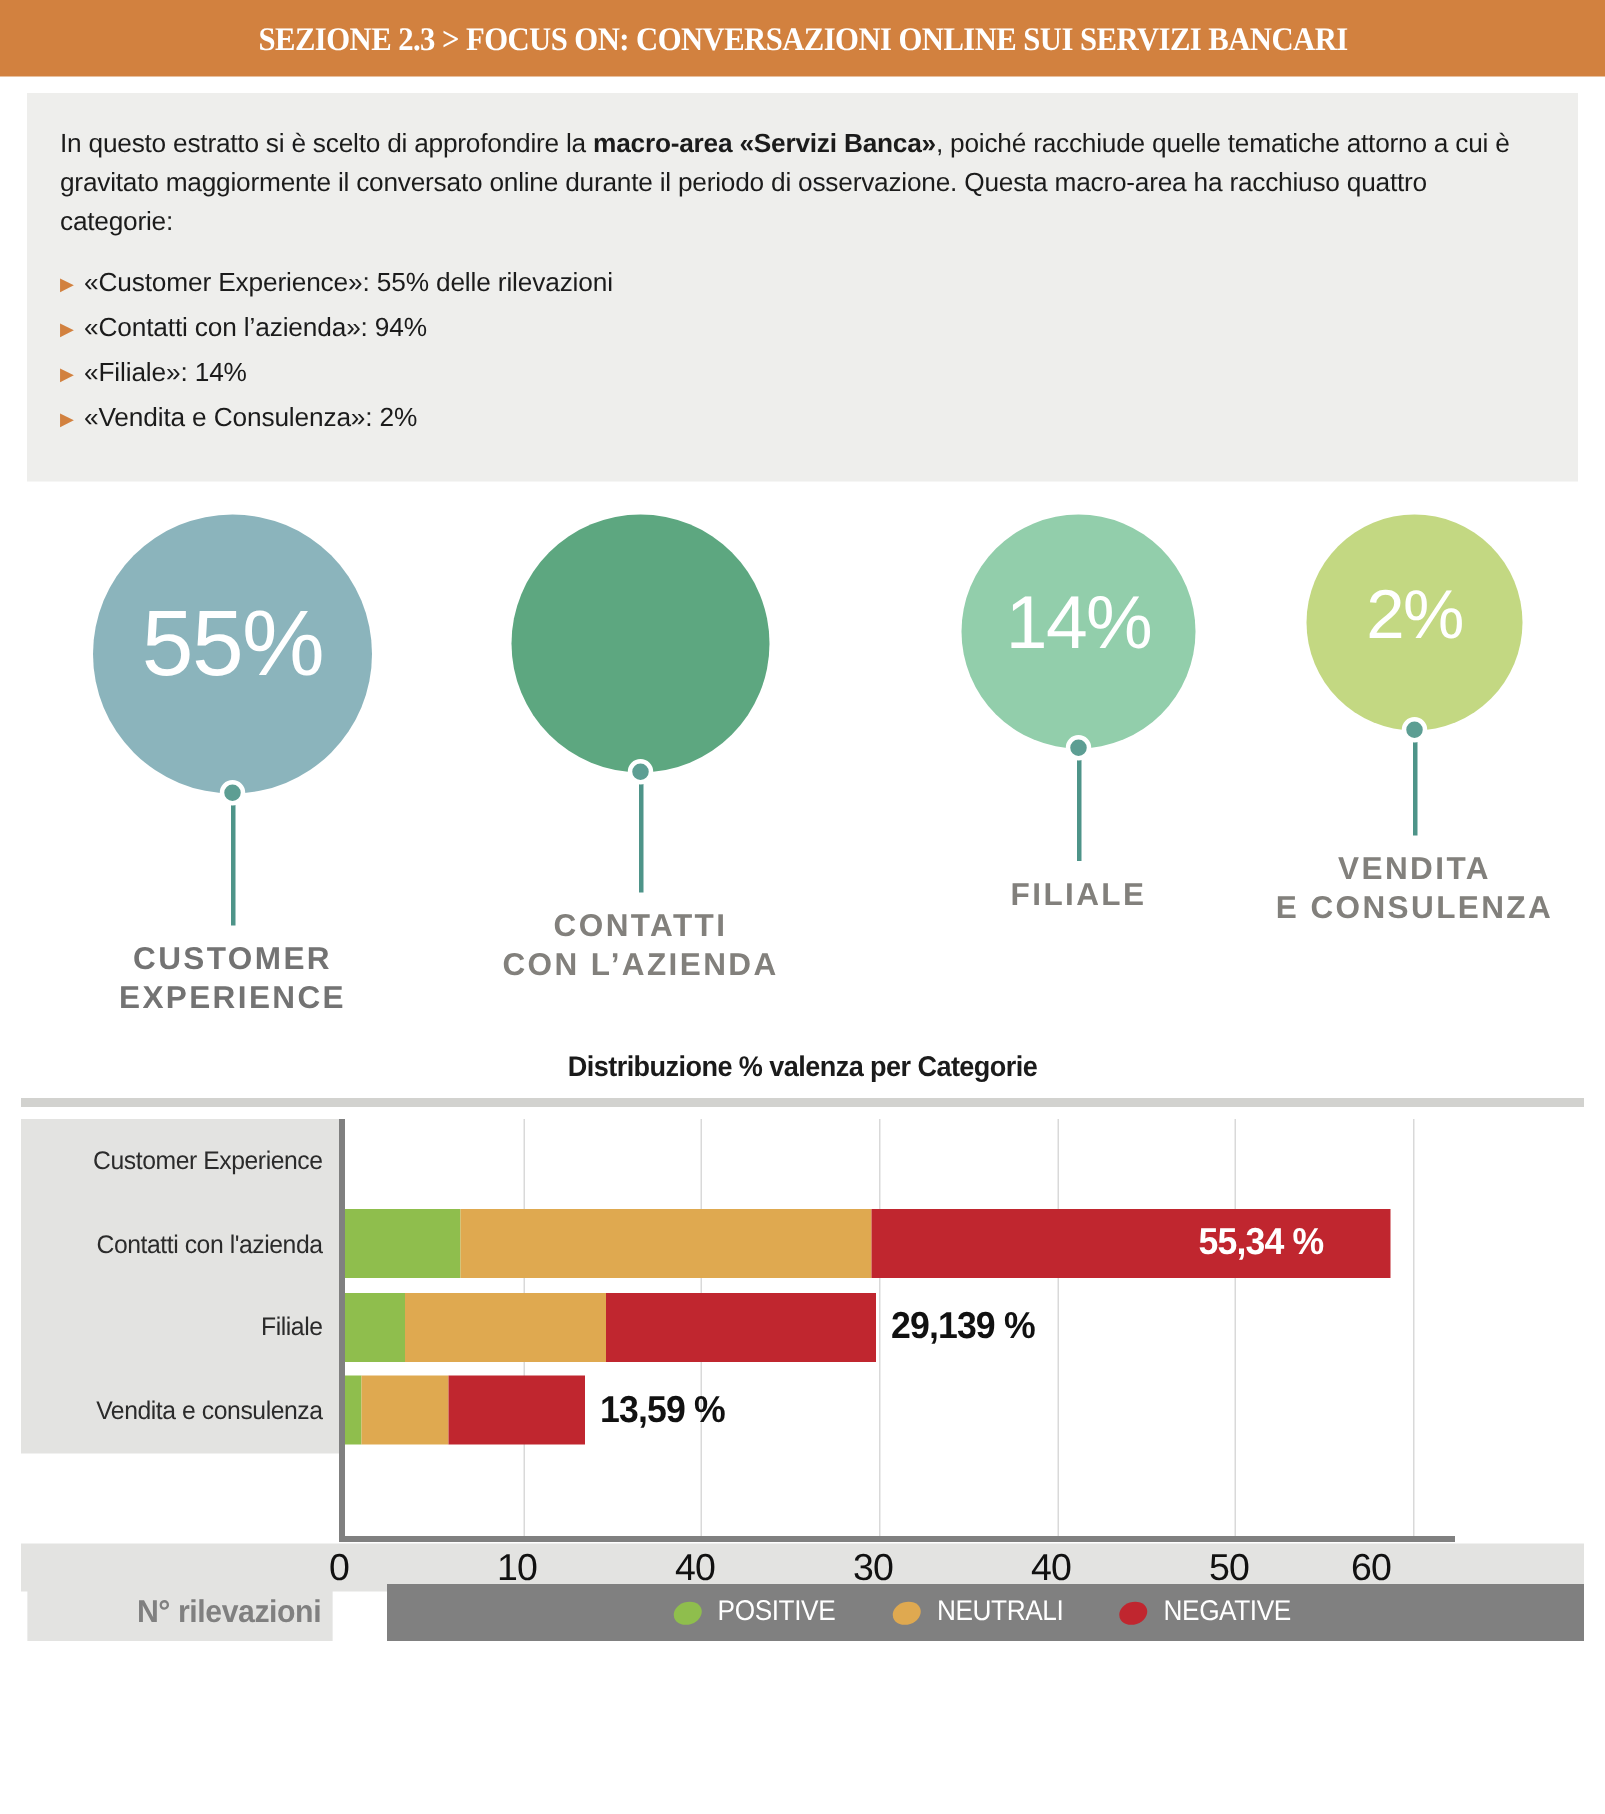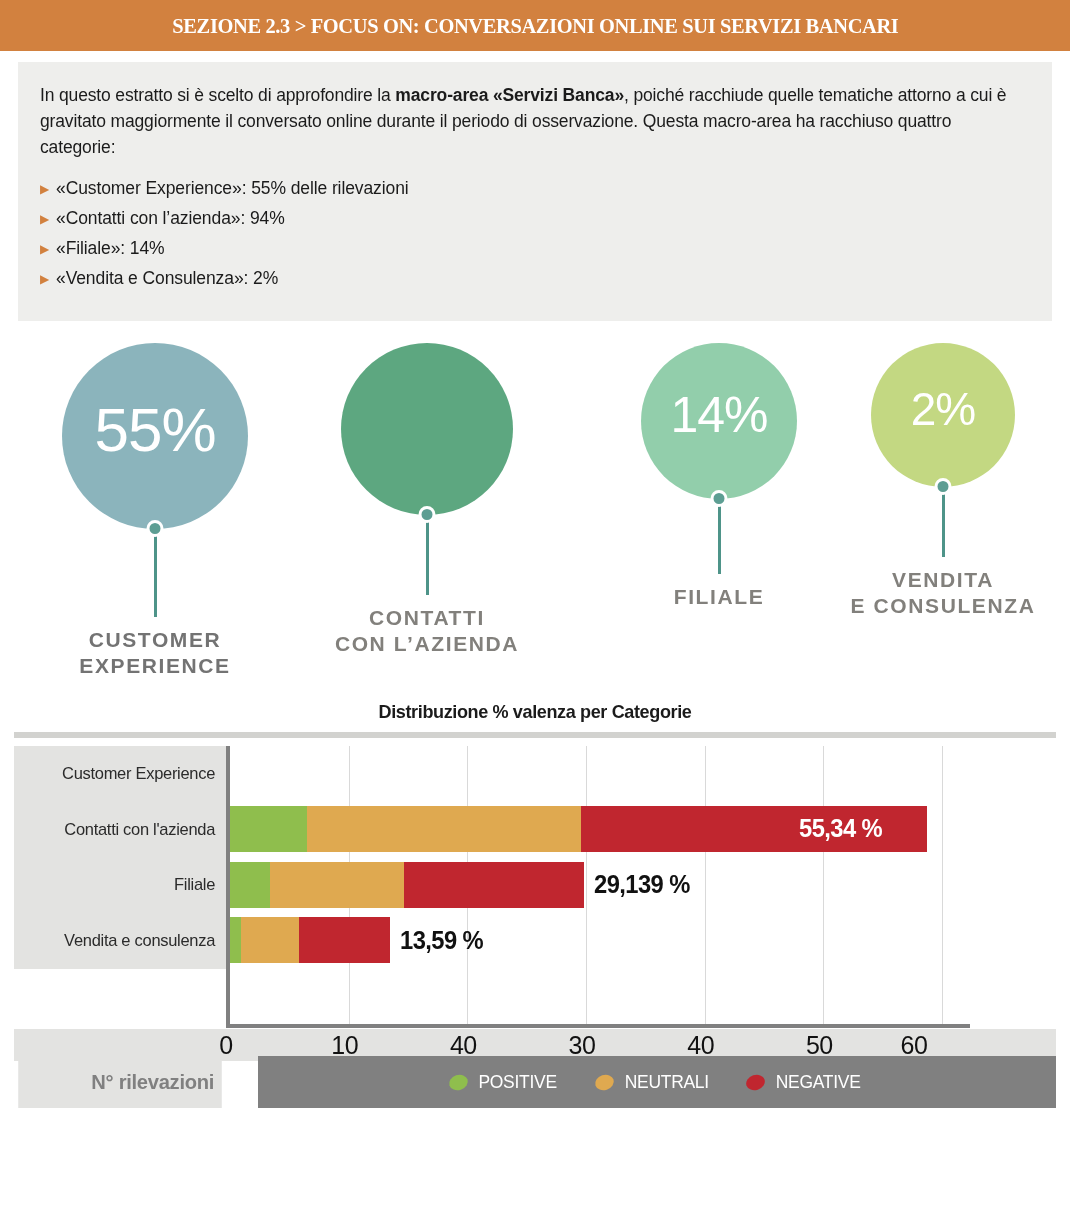--- a/index.html
+++ b/index.html
@@ -281,21 +281,21 @@
     width: 86px;
     height: 32px;
     background: #e3e3e1;
   }
 
   
   .chart-footer {
     position: relative;
     margin: 0 14px 0 14px;
     width: 1042px;
-    height: 52px;
+    height: 38px;
     display: flex;
   }
   .footer-label {
     width: 212px;
     background: #e3e3e1;
     display: flex;
     align-items: center;
     justify-content: flex-end;
     padding-right: 8px;
     color: #808080;

